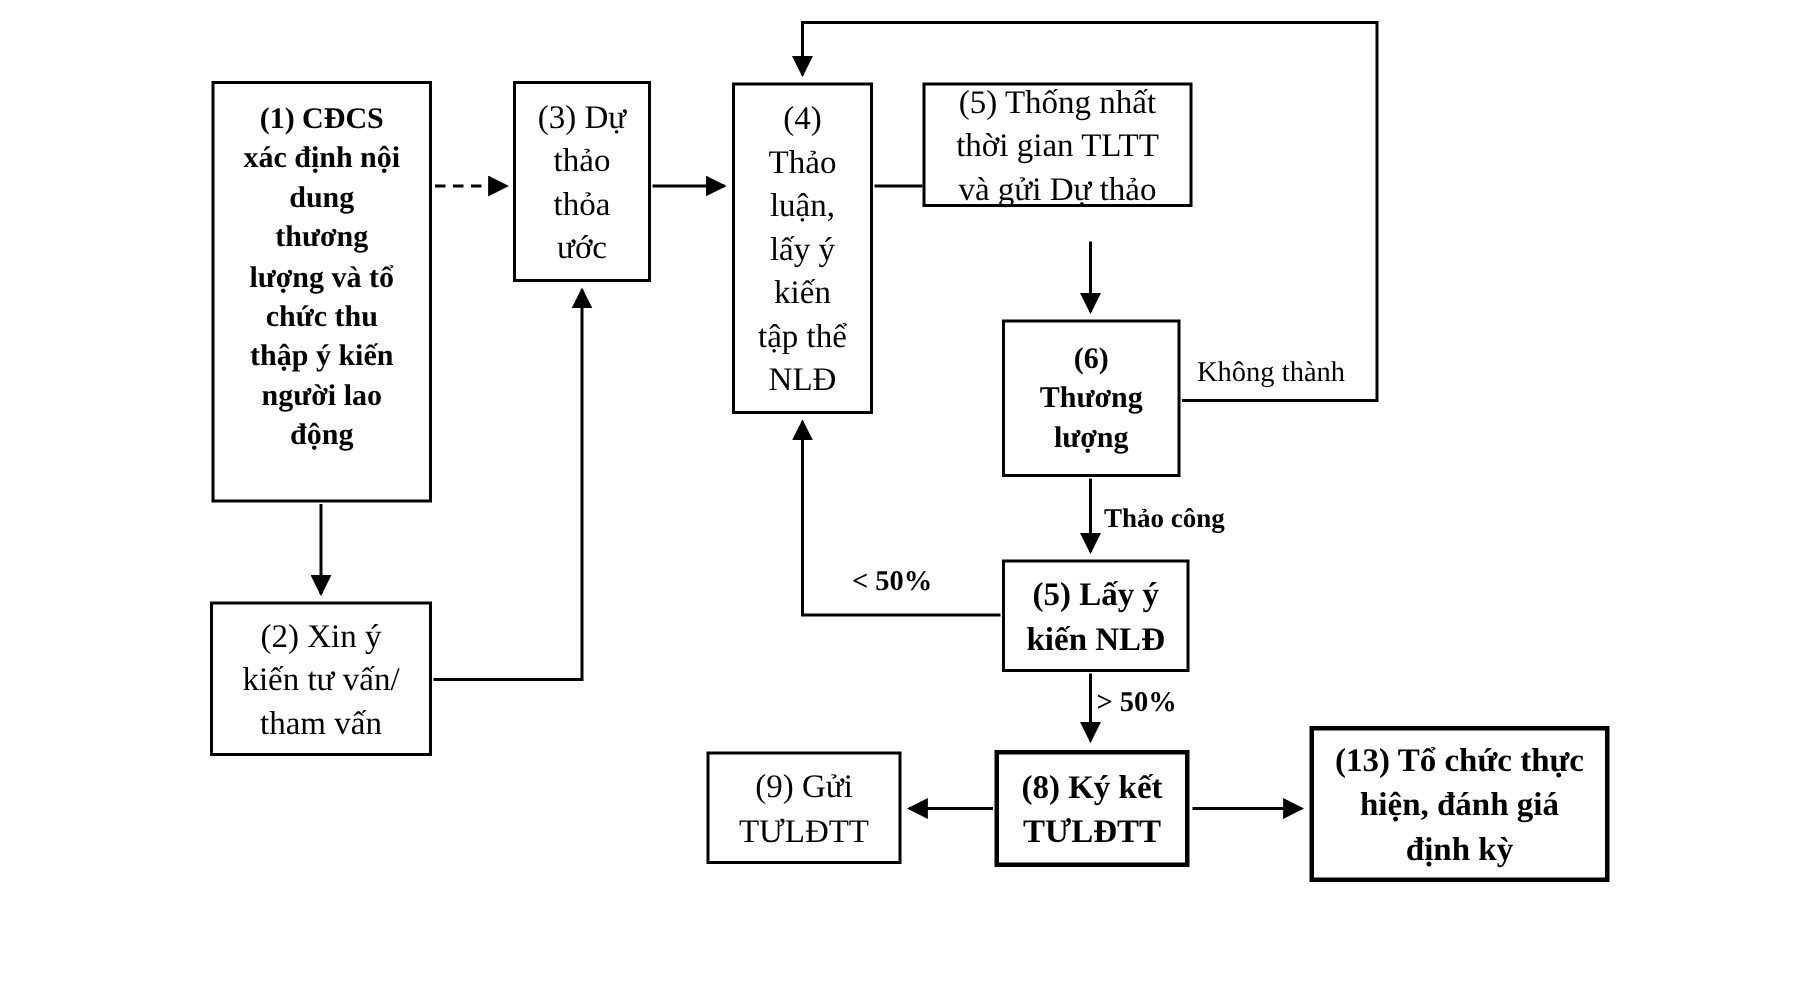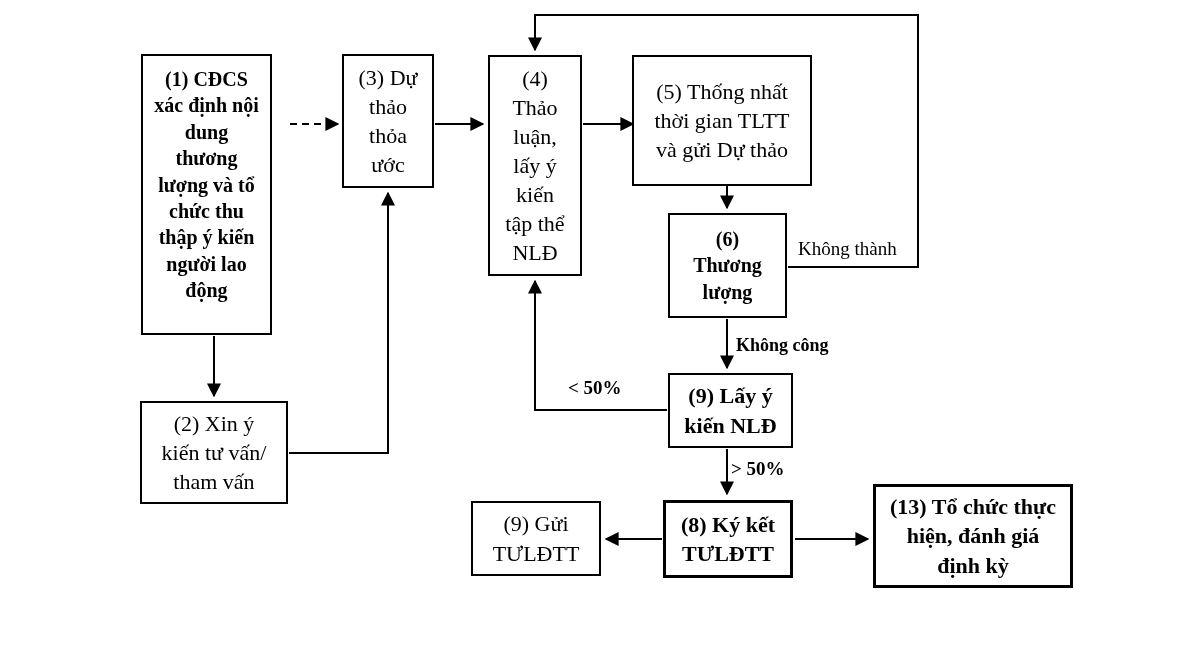--- a/index.html
+++ b/index.html
@@ -7,25 +7,25 @@
     position:relative;width:1200px;height:666px;background:#ffffff;
     font-family:"Liberation Serif","DejaVu Serif",serif;color:#000;overflow:hidden;
   }
   .connectors{position:absolute;left:0;top:0;width:1200px;height:666px;}
   .box{
     position:absolute;box-sizing:border-box;border:2px solid #000;background:#fff;
     display:flex;align-items:center;justify-content:center;text-align:center;
     white-space:pre-line;font-size:22px;line-height:1.32;padding:2px 4px;
   }
   .bold{font-weight:bold;}
-  .box1{left:141px;top:54px;width:131px;height:281px;align-items:flex-start;padding-top:10px;font-size:20px;}
+  .box1{left:141px;top:54px;width:147px;height:281px;align-items:flex-start;padding-top:10px;font-size:20px;}
   .box2{left:140px;top:401px;width:148px;height:103px;}
   .box3{left:342px;top:54px;width:92px;height:134px;}
   .box4{left:488px;top:55px;width:94px;height:221px;}
-  .box5{left:632px;top:55px;width:180px;height:131px;}
+  .box5{left:615px;top:55px;width:180px;height:83px;}
   .box6{left:668px;top:213px;width:119px;height:105px;font-size:20px;}
   .box7{left:668px;top:373px;width:125px;height:75px;}
   .box8{left:663px;top:500px;width:130px;height:78px;border-width:3px;}
   .box9{left:471px;top:501px;width:130px;height:75px;}
   .box10{left:873px;top:484px;width:200px;height:104px;border-width:3px;}
   .elabel{position:absolute;font-size:19px;white-space:nowrap;}
   .lbl-khong-thanh{left:798px;top:238px;text-align:center;}
   .lbl-thanh-cong{left:736px;top:335px;font-size:18px;}
   .lbl-lt50{left:568px;top:377px;}
   .lbl-gt50{left:731px;top:458px;}
@@ -83,29 +83,29 @@
 lấy ý
 kiến
 tập thể
 NLĐ</div>
   <div class="box box5">(5) Thống nhất
 thời gian TLTT
 và gửi Dự thảo</div>
   <div class="box box6 bold">(6)
 Thương
 lượng</div>
-  <div class="box box7 bold">(9) Lấy ý
+  <div class="box box7 bold">(5) Lấy ý
 kiến NLĐ</div>
   <div class="box box8 bold">(8) Ký kết
 TƯLĐTT</div>
   <div class="box box9">(9) Gửi
 TƯLĐTT</div>
   <div class="box box10 bold">(13) Tổ chức thực
 hiện, đánh giá
 định kỳ</div>
 
   <div class="elabel lbl-khong-thanh">Không thành</div>
-  <div class="elabel lbl-thanh-cong bold">Không công</div>
+  <div class="elabel lbl-thanh-cong bold">Thảo công</div>
   <div class="elabel lbl-lt50 bold">&lt; 50%</div>
   <div class="elabel lbl-gt50 bold">&gt; 50%</div>
 
 
 </div>
 
 </body></html>

